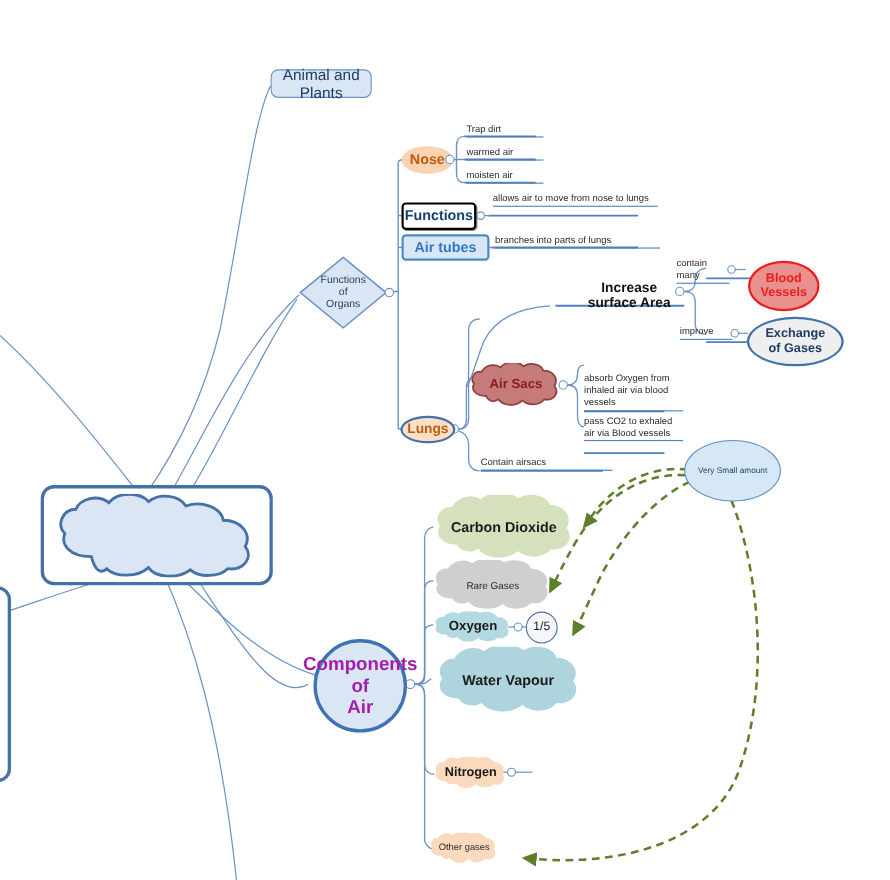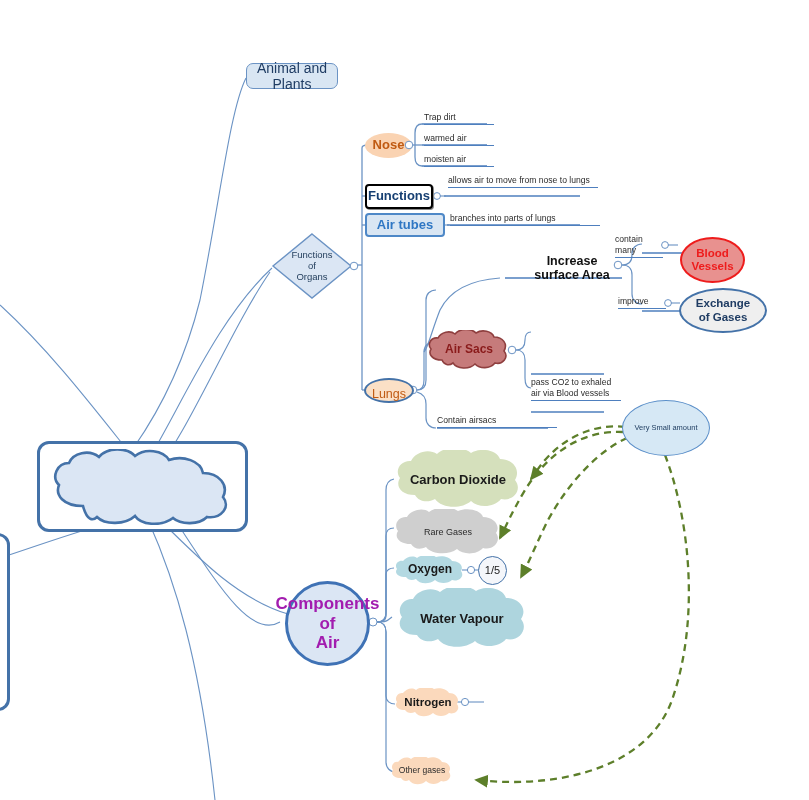--- a/index.html
+++ b/index.html
@@ -14,21 +14,21 @@
   .root-cloud{position:absolute;left:50%;top:50%;transform:translate(-50%,-50%);}
   .root-txt{font-size:14px;font-weight:bold;color:#2e5580;}
 
   
   .rbox{background:#d9e6f3;border:1.6px solid #6b93c4;border-radius:7px;font-size:14px;color:#1f3c63;}
   .diamond-txt{position:absolute;left:50%;top:50%;transform:translate(-50%,-50%);font-size:9.5px;color:#26415f;line-height:1.18;}
 
   
   .oval{border-radius:50%;}
   .nose{background:#fad3b2;color:#c05a12;font-weight:bold;font-size:13px;border:0;}
-  .lungs{background:#fbe0c6;border:2px solid #4472a8;color:#c05a12;font-weight:normal;font-size:12.5px;align-items:flex-end;}
+  .lungs{background:#fbe0c6;border:2px solid #4472a8;color:#c05a12;font-weight:bold;font-size:12.5px;}
   .bloodv{background:#e8918f;border:2.4px solid #ee1c1c;color:#ee1c1c;font-weight:bold;font-size:11.5px;line-height:1.12;}
   .exgas{background:#efefef;border:2px solid #4472a8;color:#1f3c63;font-weight:bold;font-size:11.5px;line-height:1.12;}
 
   
   .windpipe{background:#fff;border:2.4px solid #000;border-radius:4px;color:#163f72;font-weight:bold;font-size:13px;box-shadow:1px 1px 0 #888;}
   .airtubes{background:#d9e6f3;border:2.2px solid #4e88c7;border-radius:4px;color:#2f77c4;font-weight:bold;font-size:13px;}
 
   
   .leaf{position:absolute;font-size:8.6px;color:#2b2b2b;line-height:1.3;text-align:left;}
 
@@ -253,20 +253,23 @@
 
   <div class="cloudnode" style="left:426px;top:330px;width:86px;height:40px;">
     <svg width="86" height="40" viewBox="0 0 86 40">
       <path d="M16 30 C6 30 2 24 5 19 C1 14 5 7 12 8 C15 2 24 0 29 4
                C34 -2 45 -2 50 3 C56 -1 66 1 68 7 C77 7 82 14 78 21
                C83 27 77 35 69 33 C64 39 54 39 49 34 C43 40 31 39 27 33
                C23 36 18 35 16 30 Z" fill="#c67b7b" stroke="#8f3f3f" stroke-width="1.6"></path>
     </svg>
     <div class="ctxt" style="font-size:12px;font-weight:bold;color:#8a1b1b;">Air Sacs</div>
   </div>
+  <div class="leaf" style="left: 531px; top: 338px; width: 90px; border-bottom: 1.6px solid rgb(78, 127, 190); padding-bottom: 1px;">absorb Oxygen
+from inhaled air
+via blood vessels</div>
   <div class="leaf" style="left: 531px; top: 377px; width: 90px; border-bottom: 1.6px solid rgb(78, 127, 190); padding-bottom: 1px;">pass CO2
 to exhaled air
 via Blood vessels</div>
 
   <div class="node comp" style="left:285px;top:581px;width:85px;height:85px;">
     <span class="lbl">Components
 of
 Air</span>
   </div>
 

